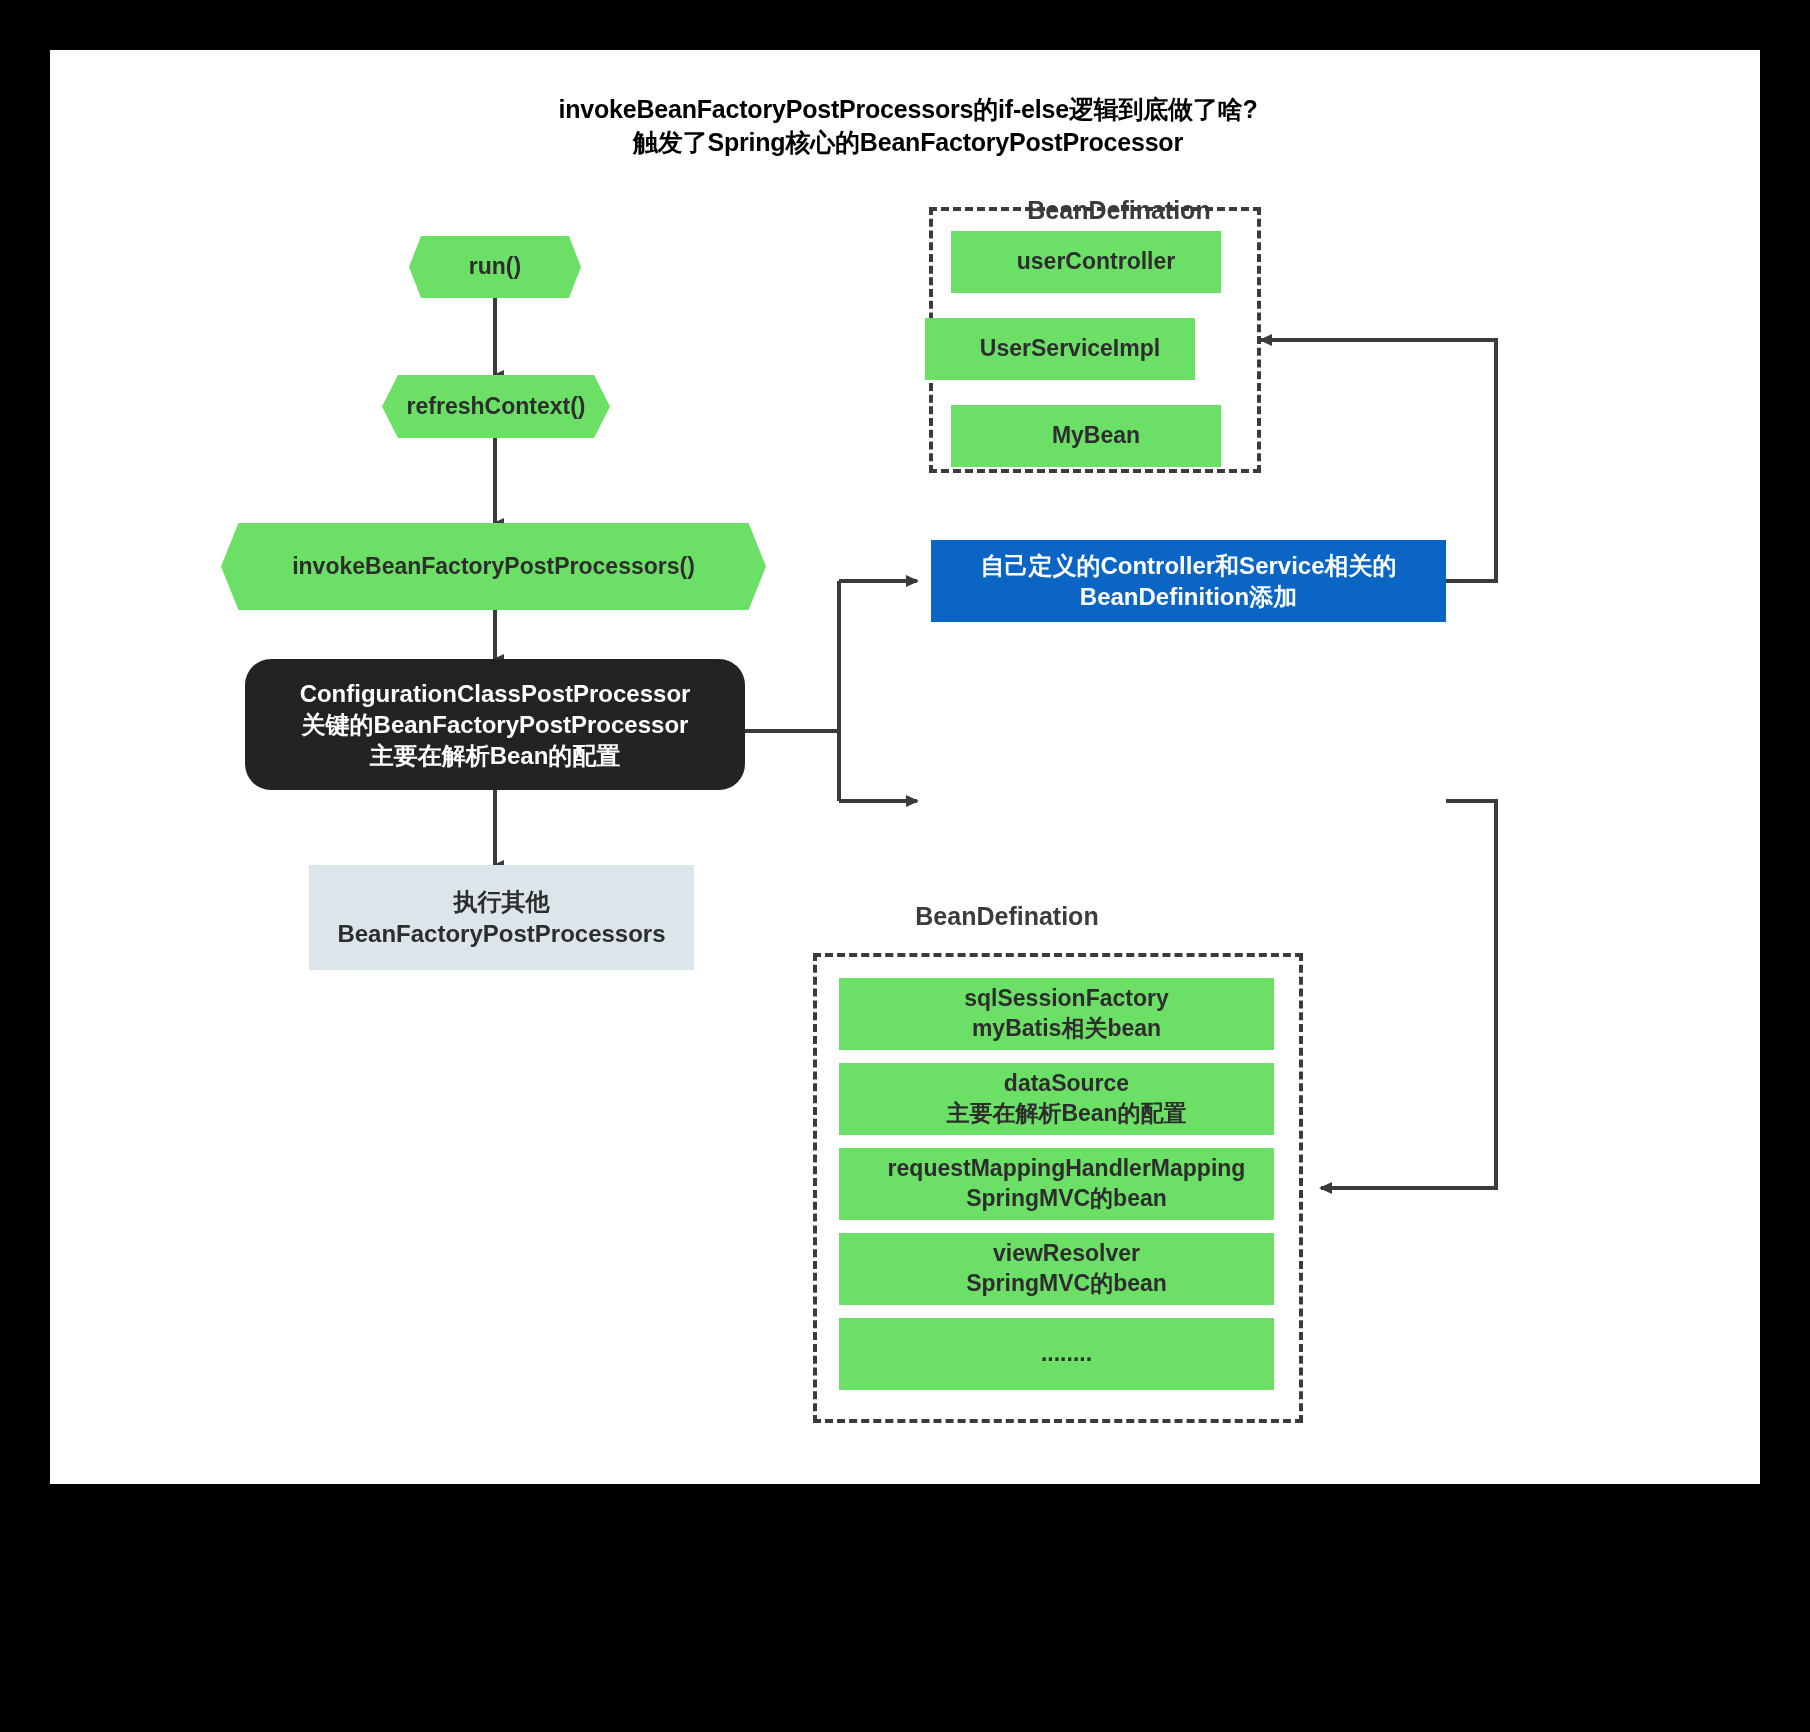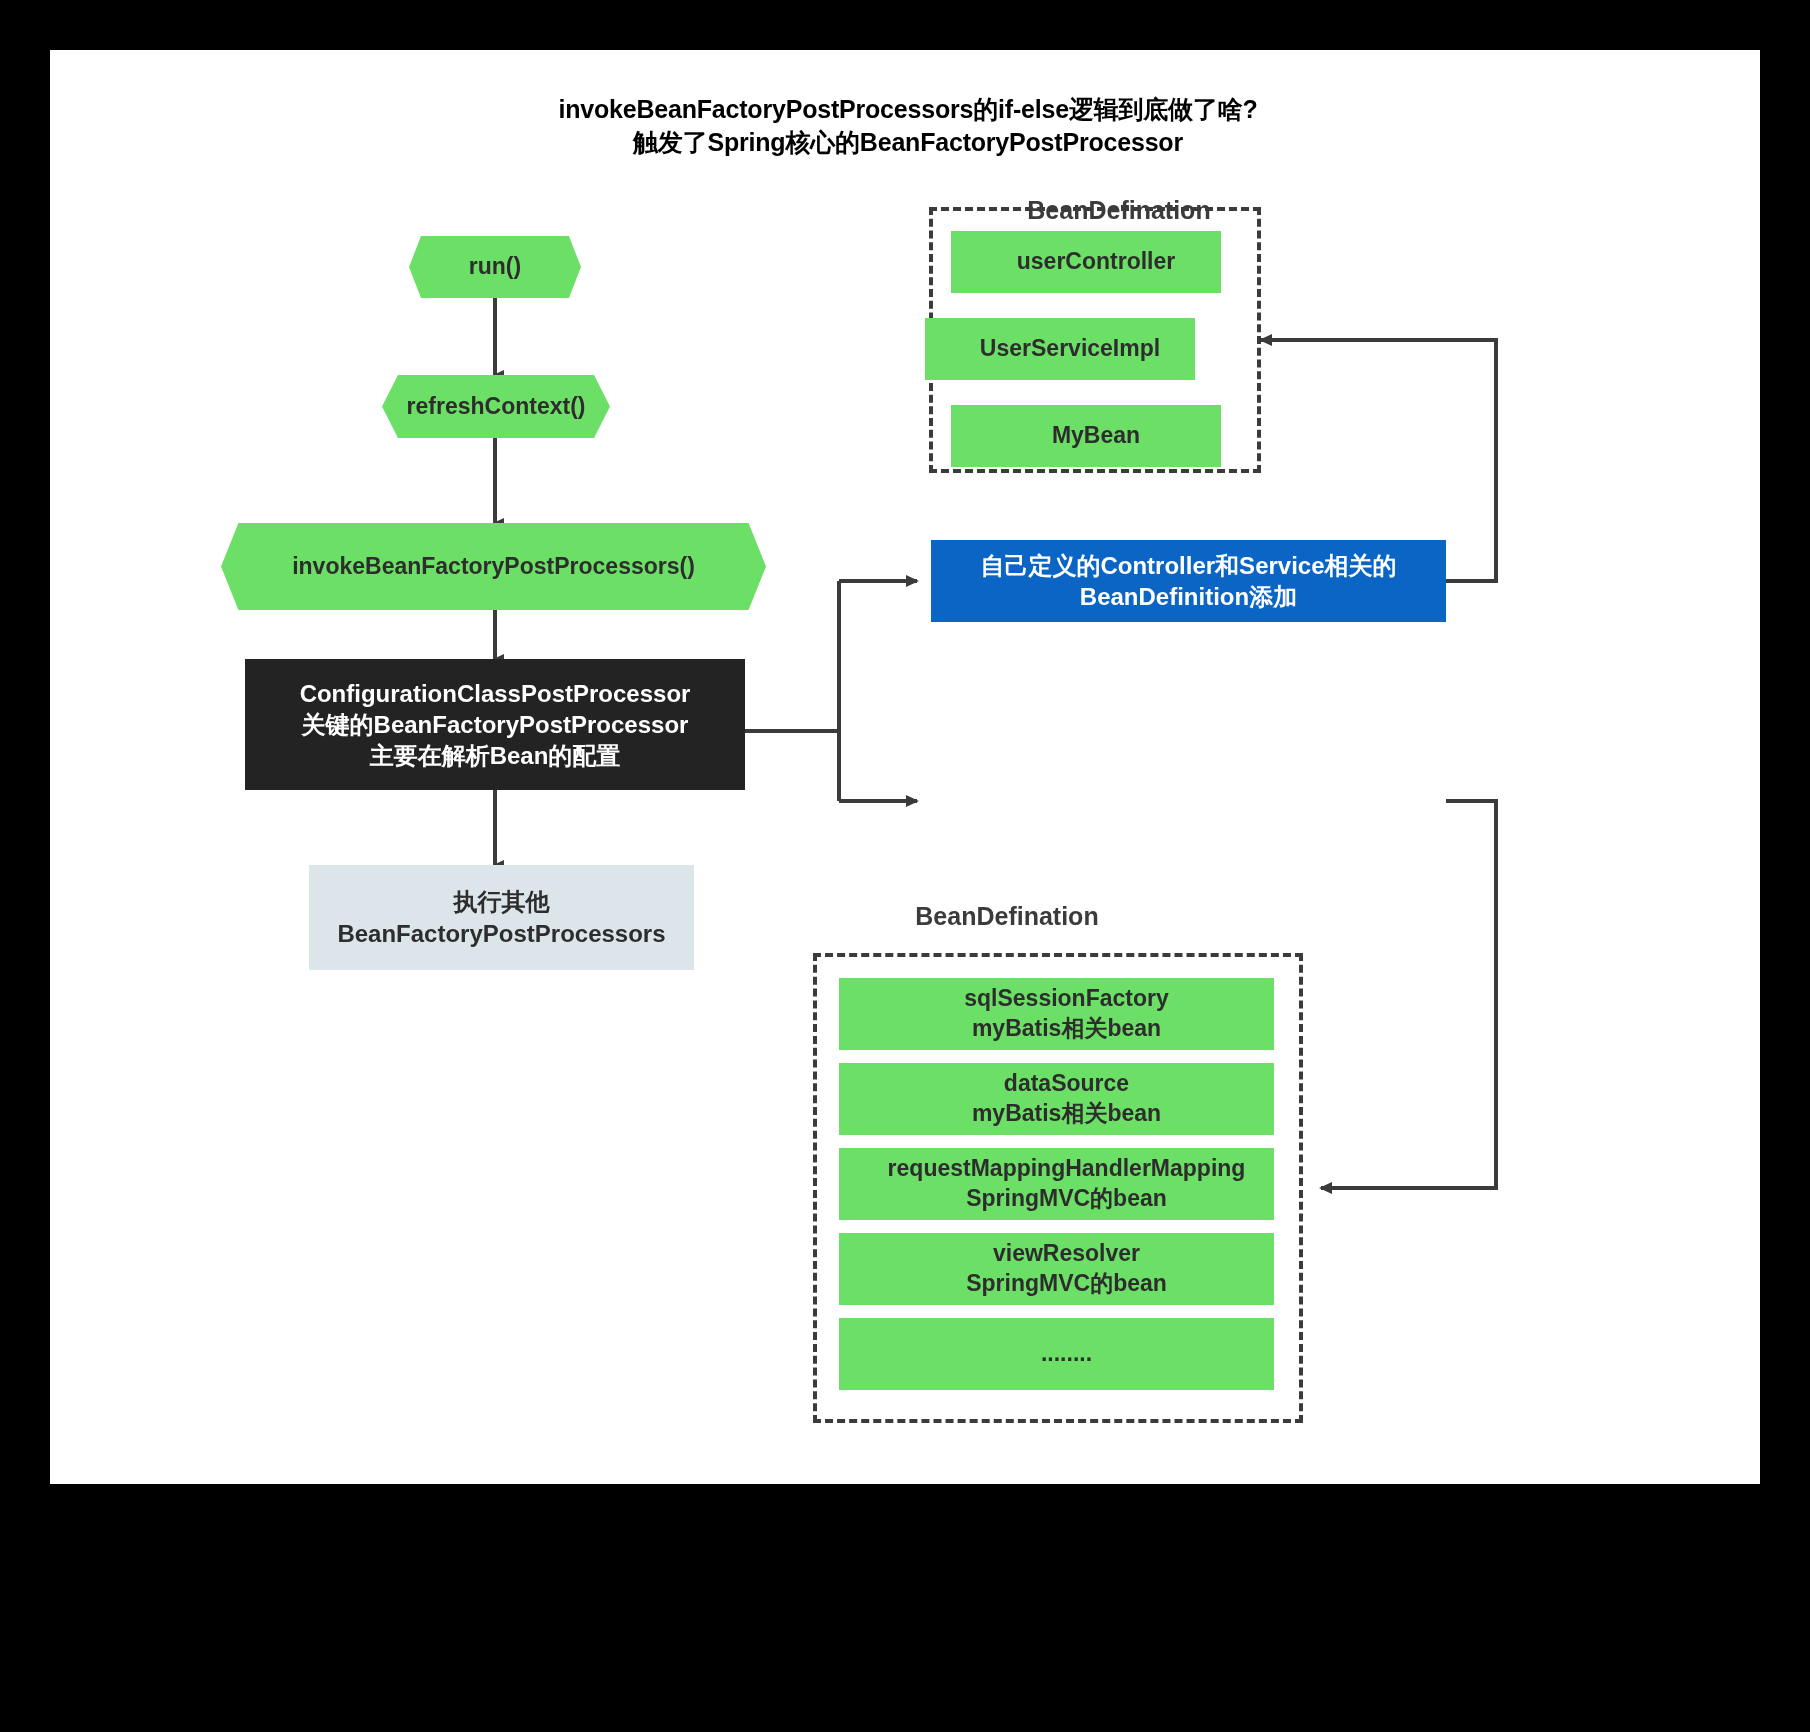--- a/index.html
+++ b/index.html
@@ -66,20 +66,21 @@
   }
   .hex.wide {
     clip-path: polygon(3.2% 0%, 96.8% 0%, 100% 50%, 96.8% 100%, 3.2% 100%, 0% 50%);
   }
 
   
   .blackbox {
     background: #232323;
     color: #ffffff;
     font-size: 24px;
+    border-radius: 26px;
   }
 
   
   .lightbox {
     background: #DCE6EA;
     color: #2d2d2d;
     font-size: 24px;
     margin-left: 10px;
   }
 
@@ -191,21 +192,21 @@
       <div class="node bean" style="left:872px; top:265px; width:270px; height:62px;">UserServiceImpl</div>
       <div class="node bean" style="left:898px; top:352px; width:270px; height:62px;">MyBean</div>
 
       <div class="group-label" style="left:764px; top:849px; width:380px;">BeanDefination</div>
 
       <div class="group-box" style="left:760px; top:900px; width:490px; height:470px;"></div>
 
       <div class="node bean" style="left:786px; top:925px; width:435px; height:72px;">sqlSessionFactory
 myBatis相关bean</div>
       <div class="node bean" style="left:786px; top:1010px; width:435px; height:72px;">dataSource
-myBatis相关bean</div>
+主要在解析Bean的配置</div>
       <div class="node bean" style="left:786px; top:1095px; width:435px; height:72px;">requestMappingHandlerMapping
 SpringMVC的bean</div>
       <div class="node bean" style="left:786px; top:1180px; width:435px; height:72px;">viewResolver
 SpringMVC的bean</div>
       <div class="node bean" style="left:786px; top:1265px; width:435px; height:72px;">........</div>
 
     </div>
   </div>
 </div>
 

